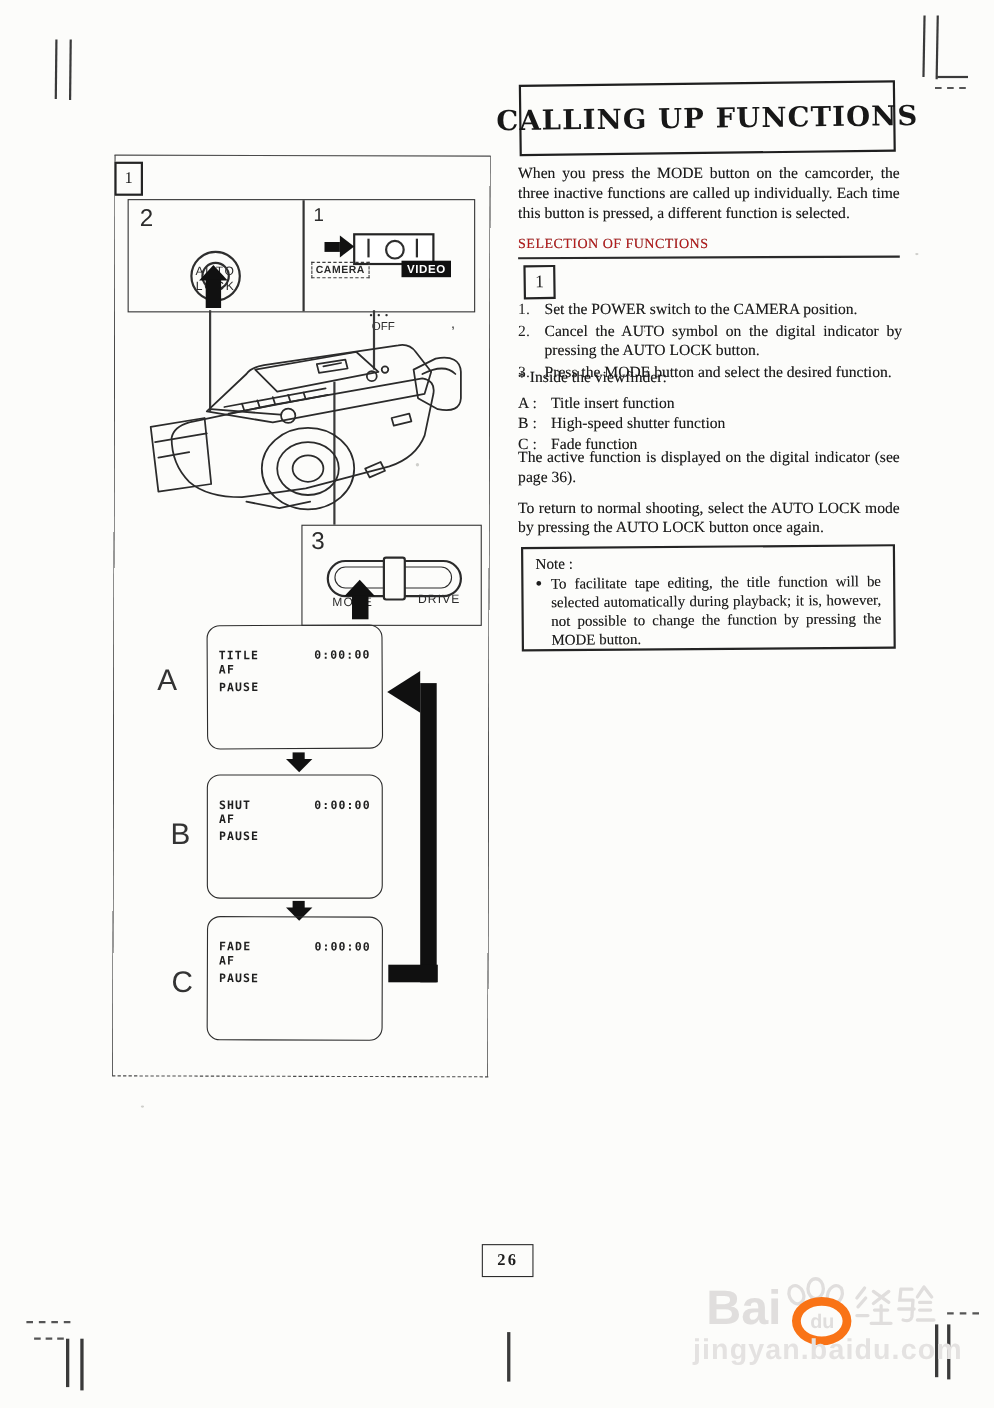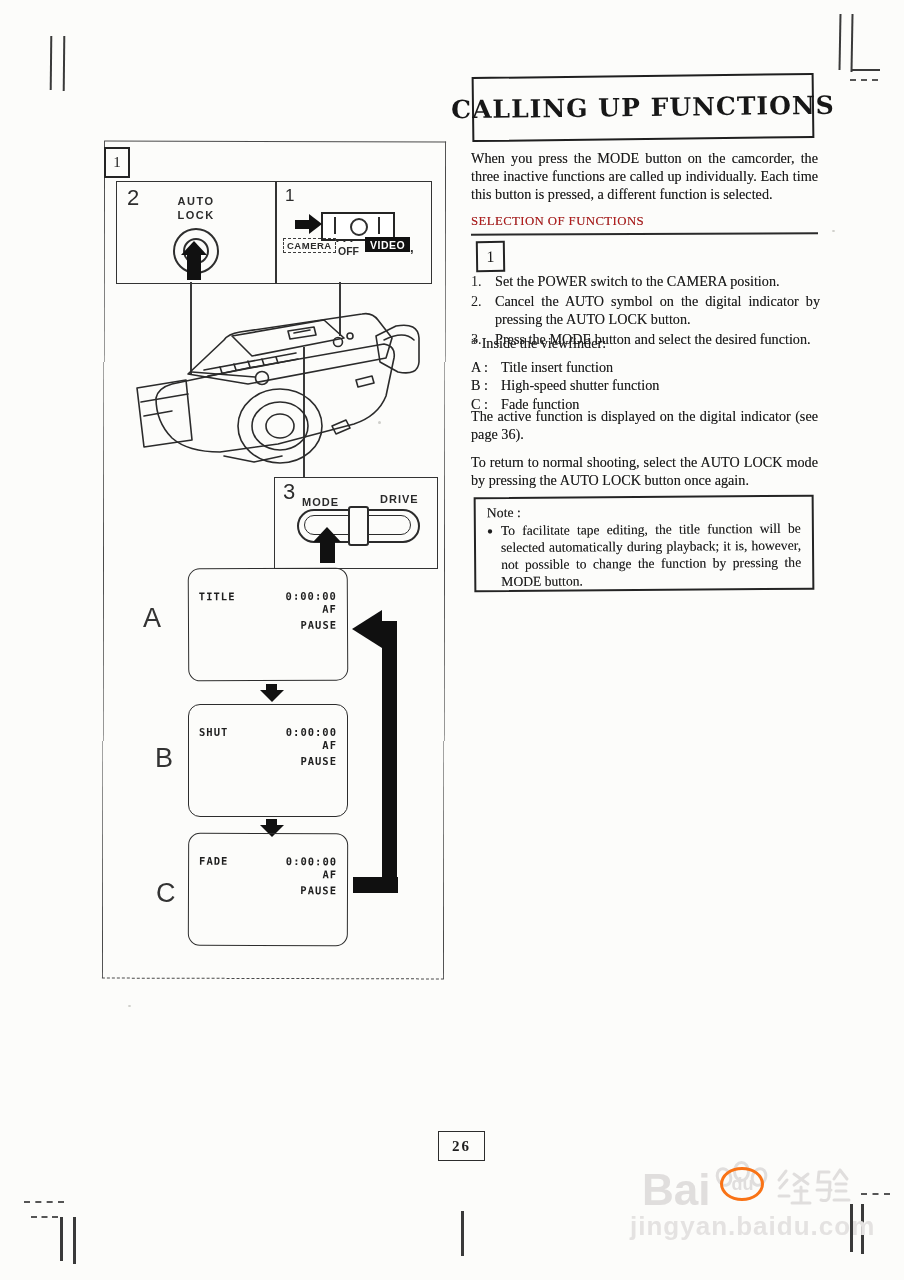--- a/index.html
+++ b/index.html
@@ -38,41 +38,41 @@
   .note-label{font-size:13.8px;text-shadow:0 0 .4px rgba(20,20,20,.5);}
   .note-row{display:flex;margin-top:1px;}
   .note-bullet{width:14px;flex:none;font-size:10px;padding-top:3px;}
   .note-text{flex:1;font-size:13.6px;line-height:1.26;text-align:justify;text-shadow:0 0 .4px rgba(20,20,20,.5);}
   
   .fig-box{position:absolute;left:103px;top:141px;width:340px;height:836px;
     border:1.6px solid #4a4a4a;border-bottom-style:dashed;transform:rotate(0.15deg);}
   .panel{position:absolute;left:116px;top:181px;width:314px;height:101px;border:1.7px solid #333;background:#fcfcfa;}
   .panel-div{position:absolute;left:158px;top:0;bottom:0;width:1.7px;background:#333;}
   .fig-num{font-family:"Liberation Sans",sans-serif;color:#2c2c2c;}
-  .small-label{font-family:"Liberation Sans",sans-serif;font-weight:bold;color:#2b2b2b;}
+  .small-label{font-family:"Liberation Sans",sans-serif;font-weight:normal;color:#2b2b2b;margin-top:46px;}
   .ring{position:absolute;border:2.2px solid #2e2e2e;border-radius:50%;}
   .arrow-up-tri{position:absolute;width:0;height:0;border-left:13px solid transparent;border-right:13px solid transparent;border-bottom:14px solid #111;}
   .arrow-stem-v{position:absolute;background:#111;}
   .arrow-right-tri{position:absolute;width:0;height:0;border-top:10px solid transparent;border-bottom:10px solid transparent;border-left:13px solid #111;}
   .arrow-down-tri{position:absolute;width:0;height:0;border-left:12px solid transparent;border-right:12px solid transparent;border-top:12px solid #111;}
   .camera-chip{position:absolute;border:1.6px dashed #3d3d3d;font-family:"Liberation Sans",sans-serif;font-size:9.5px;font-weight:bold;color:#2b2b2b;padding:1px 3px;letter-spacing:.5px;}
   .video-chip{position:absolute;background:#101010;color:#fff;font-family:"Liberation Sans",sans-serif;font-size:10.5px;font-weight:bold;padding:1.5px 5px;letter-spacing:.5px;}
   .screen{position:absolute;left:188px;width:160px;height:113px;border:1.8px solid #2d2d2d;border-radius:12px;box-sizing:border-box;padding:21px 10px;background:transparent;}
   .scr-row1{display:flex;justify-content:space-between;font-family:"DejaVu Sans Mono",monospace;font-size:10.5px;font-weight:bold;letter-spacing:1px;color:#1f1f1f;}
-  .scr-line{font-family:"DejaVu Sans Mono",monospace;font-size:10.5px;font-weight:bold;letter-spacing:1px;color:#1f1f1f;line-height:1.5;text-align:right;}
+  .scr-line{font-family:"DejaVu Sans Mono",monospace;font-size:10.5px;font-weight:bold;letter-spacing:1px;color:#1f1f1f;line-height:1.5;}
   .scr-label{position:absolute;font-family:"Liberation Sans",sans-serif;font-size:27px;color:#333;}
   .pill{position:absolute;border:2.2px solid #2b2b2b;border-radius:18px;}
   
   .pagenum-box{position:absolute;left:438px;top:1131px;width:45px;height:28px;border:1.8px solid #2c2c2c;display:flex;align-items:center;justify-content:center;font-size:15px;font-weight:bold;letter-spacing:2px;color:#1e1e1e;}
   .wm{color:#e0dedd;}
   .wm-logo{position:absolute;left:642px;top:1159px;display:flex;align-items:flex-end;}
   .wm-bai{font-family:"Liberation Sans",sans-serif;font-size:44px;font-weight:bold;line-height:.95;}
   .wm-paw{position:relative;width:56px;height:52px;margin:0 2px;}
   .wm-toe{position:absolute;border:3px solid #e0dedd;border-radius:50%;}
-  .wm-pad{position:absolute;left:8px;top:8px;width:38px;height:28px;border:3px solid #f97316;border-radius:50%;display:flex;align-items:center;justify-content:center;text-align:center;}
+  .wm-pad{position:absolute;left:8px;top:20px;width:38px;height:28px;border:8px solid #f97316;border-radius:50%;display:flex;align-items:center;justify-content:center;text-align:center;}
   .wm-du{font-family:"Liberation Sans",sans-serif;font-size:18px;font-weight:bold;}
   .wm-url{position:absolute;left:630px;top:1211px;font-family:"Liberation Sans",sans-serif;font-size:26px;font-weight:bold;letter-spacing:1px;color:#e4e2e1;}
   .speck{position:absolute;background:#cfcfcb;border-radius:50%;}
 </style>
 </head>
 <body>
 
 <div class="page">
 
   <div class="vline" style="left:50px;top:36px;width:2px;height:54px;transform:rotate(.6deg);"></div>

